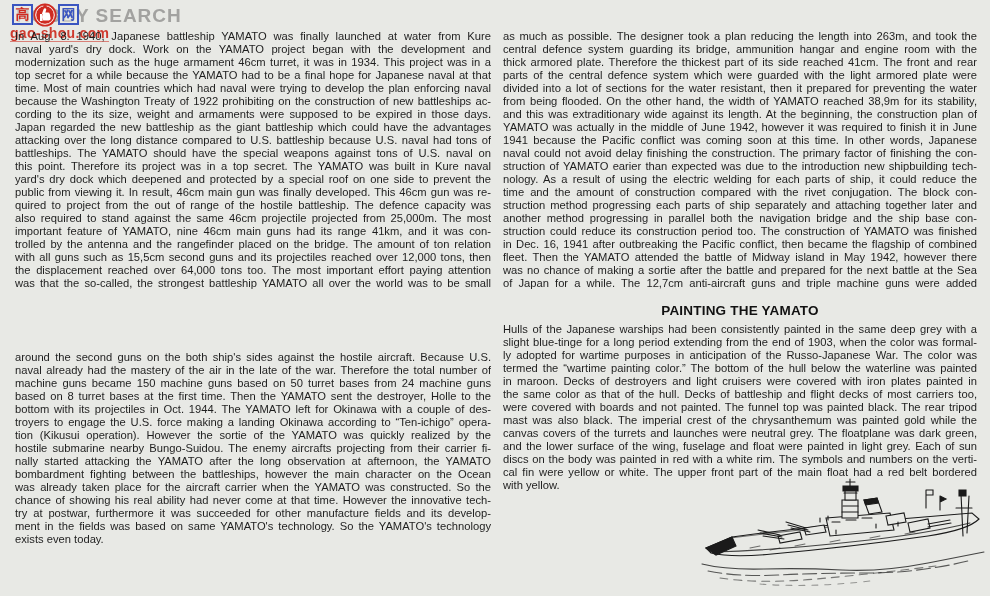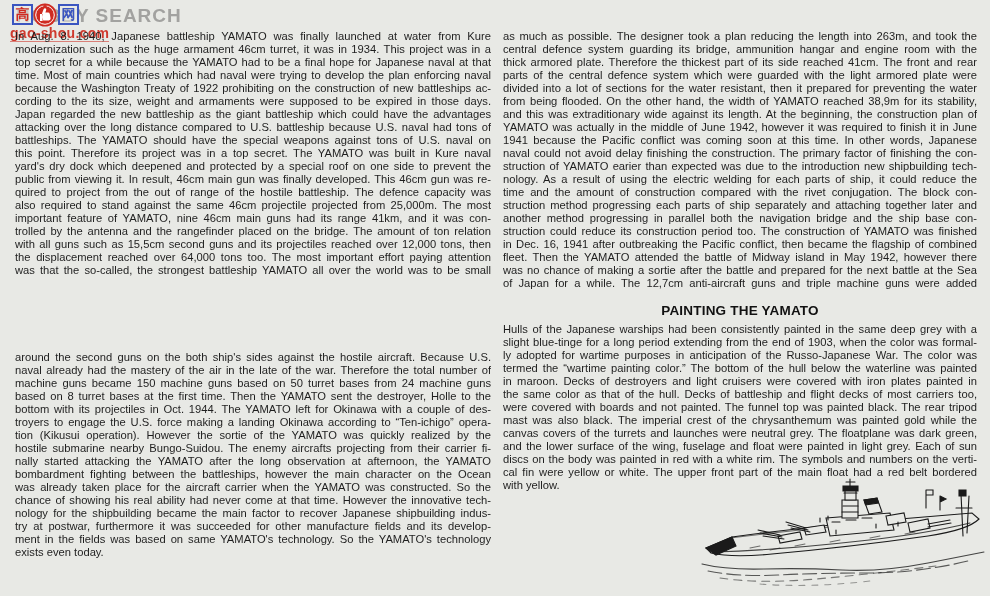--- a/index.html
+++ b/index.html
@@ -75,20 +75,21 @@
       <path d="M8 12 h2.6 v7 H8 z M11.2 18.4 h5.6 a1.8 1.8 0 0 0 1.8 -1.8 l-0.8 -4.6 a1.8 1.8 0 0 0 -1.8 -1.4 h-2.6 l0.8 -2.6 a1.3 1.3 0 0 0 -2.5 -0.9 l-1.7 4.3 z" fill="#ffffff"></path>
       <path d="M13 1.5 l0.9 1.8 1.9 0.2 -1.4 1.3 0.4 1.9 -1.8 -1 -1.8 1 0.4 -1.9 -1.4 -1.3 1.9 -0.2 z" fill="#cf2b21"></path>
     </svg>
   </div>
   <div id="kanji-right" class="kanji-box">网</div>
   <div id="site-text">gao-shou.com</div>
 </div>
 
 <div id="left-block1" class="col para flow">
     <div class="line">In Aug. 8. 1940, Japanese battleship YAMATO was finally launched at water from Kure</div>
+    <div class="line">naval yard's dry dock. Work on the YAMATO project began with the development and</div>
     <div class="line">modernization such as the huge armament 46cm turret, it was in 1934. This project was in a</div>
     <div class="line">top secret for a while because the YAMATO had to be a final hope for Japanese naval at that</div>
     <div class="line">time. Most of main countries which had naval were trying to develop the plan enforcing naval</div>
     <div class="line">because the Washington Treaty of 1922 prohibiting on the construction of new battleships ac-</div>
     <div class="line">cording to the its size, weight and armaments were supposed to be expired in those days.</div>
     <div class="line">Japan regarded the new battleship as the giant battleship which could have the advantages</div>
     <div class="line">attacking over the long distance compared to U.S. battleship because U.S. naval had tons of</div>
     <div class="line">battleships. The YAMATO should have the special weapons against tons of U.S. naval on</div>
     <div class="line">this point. Therefore its project was in a top secret. The YAMATO was built in Kure naval</div>
     <div class="line">yard's dry dock which deepened and protected by a special roof on one side to prevent the</div>
@@ -108,21 +109,20 @@
     <div class="line">machine guns became 150 machine guns based on 50 turret bases from 24 machine guns</div>
     <div class="line">based on 8 turret bases at the first time. Then the YAMATO sent the destroyer, Holle to the</div>
     <div class="line">bottom with its projectiles in Oct. 1944. The YAMATO left for Okinawa with a couple of des-</div>
     <div class="line">troyers to engage the U.S. force making a landing Okinawa according to “Ten-ichigo” opera-</div>
     <div class="line">tion (Kikusui operation). However the sortie of the YAMATO was quickly realized by the</div>
     <div class="line">hostile submarine nearby Bungo-Suidou. The enemy aircrafts projecting from their carrier fi-</div>
     <div class="line">nally started attacking the YAMATO after the long observation at afternoon, the YAMATO</div>
     <div class="line">bombardment fighting between the battleships, however the main character on the Ocean</div>
     <div class="line">was already taken place for the aircraft carrier when the YAMATO was constructed. So the</div>
     <div class="line">chance of showing his real ability had never come at that time. However the innovative tech-</div>
-    <div class="line">nology for the shipbuilding became the main factor to recover Japanese shipbuilding indus-</div>
     <div class="line">try at postwar, furthermore it was succeeded for other manufacture fields and its develop-</div>
     <div class="line">ment in the fields was based on same YAMATO's technology. So the YAMATO's technology</div>
     <div class="line">exists even today.</div>
   </div>
 
 <div id="right-block1" class="col para flow">
     <div class="line">as much as possible. The designer took a plan reducing the length into 263m, and took the</div>
     <div class="line">central defence system guarding its bridge, ammunition hangar and engine room with the</div>
     <div class="line">thick armored plate. Therefore the thickest part of its side reached 41cm. The front and rear</div>
     <div class="line">parts of the central defence system which were guarded with the light armored plate were</div>

